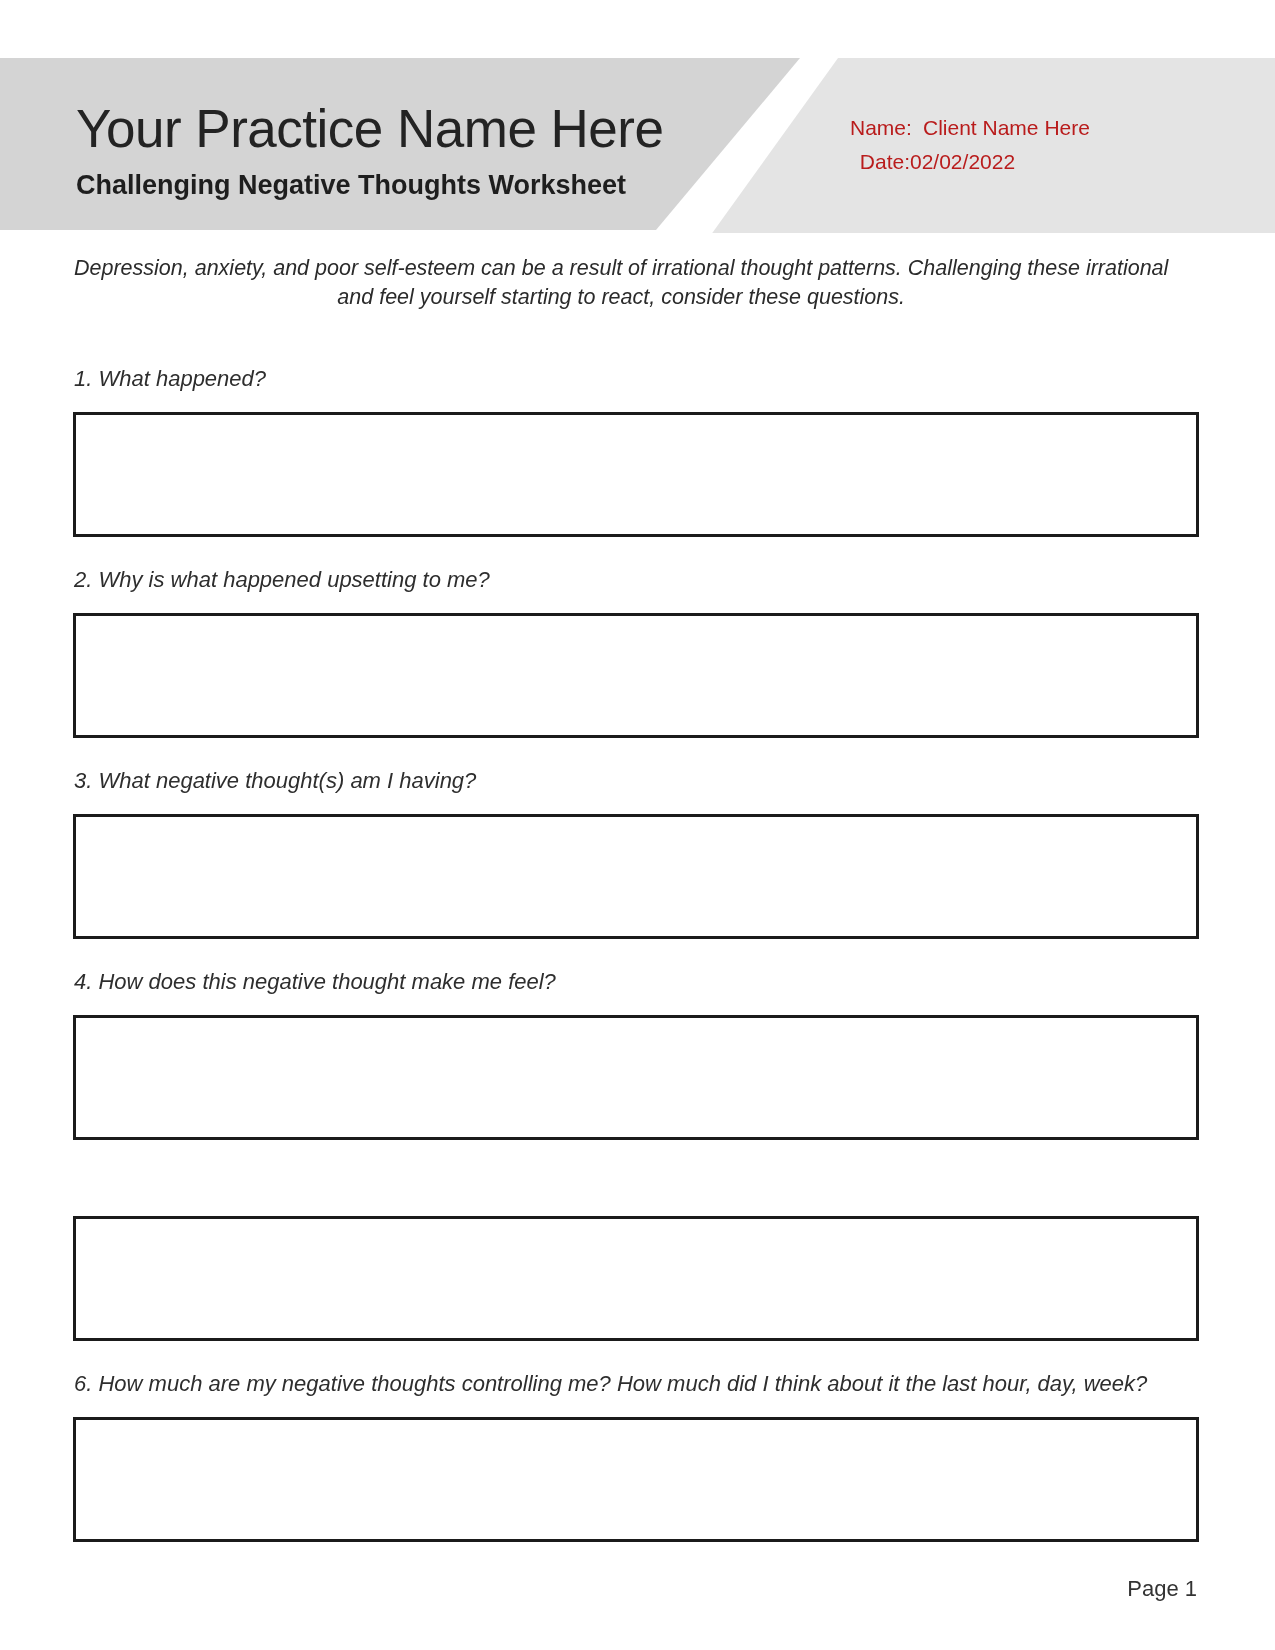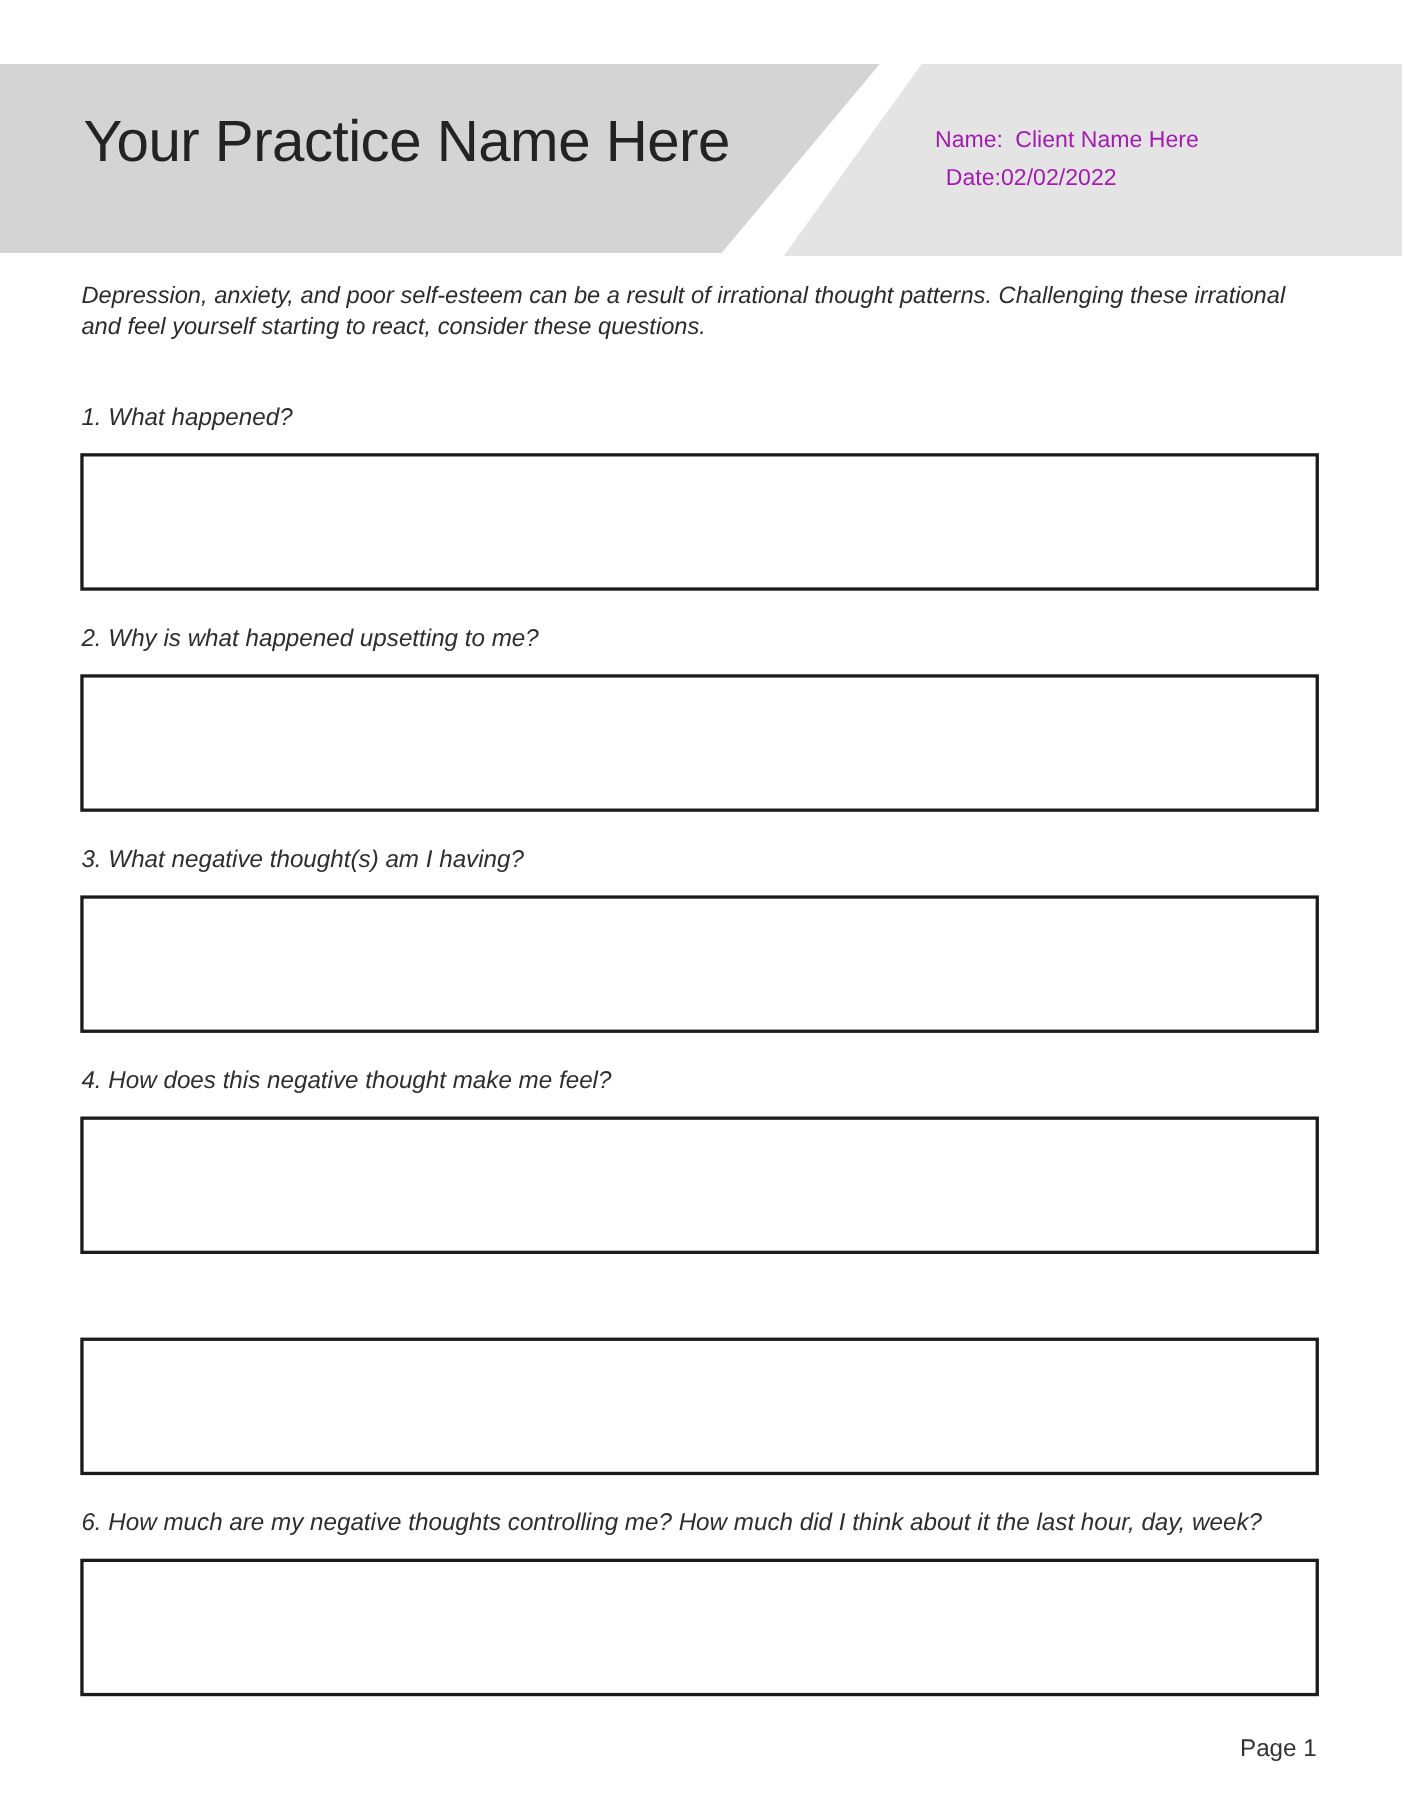--- a/index.html
+++ b/index.html
@@ -40,35 +40,36 @@
   }
   .worksheet-title {
     position: absolute;
     left: 76px; top: 170px;
     font-size: 27px;
     font-weight: bold;
     color: #1e1e1e;
     white-space: nowrap;
   }
 
-  .meta-row { position: absolute; left: 850px; font-size: 21px; color: #a21caf; white-space: nowrap; }
+  .meta-row { position: absolute; left: 850px; font-size: 21px; color: #b91c1c; white-space: nowrap; }
   .meta-row.name { top: 116px; }
   .meta-row.date { top: 150px; }
   .meta-label { display: inline-block; }
   .meta-row.name .meta-label { width: 73px; }
   .meta-row.date .meta-label { width: 60px; text-align: right; }
 
   .intro {
     position: absolute;
     left: 74px; top: 254px;
     font-size: 21.5px;
     font-style: italic;
     color: #2b2b2b;
     line-height: 29px;
     white-space: nowrap;
+    text-align: center;
   }
 
   .q-label {
     position: absolute;
     left: 74px;
     font-size: 22px;
     color: #2e2e2e;
     white-space: nowrap;
     font-style: italic;
   }
@@ -91,20 +92,21 @@
 </style>
 </head>
 <body>
 
 <div class="page">
 
   <div class="band-left"></div>
   <div class="band-right"></div>
 
   <div class="practice-name">Your Practice Name Here</div>
+  <div class="worksheet-title">Challenging Negative Thoughts Worksheet</div>
 
   <div class="meta-row name">
     <span class="meta-label">Name:</span><span class="meta-value">Client Name Here</span>
   </div>
   <div class="meta-row date">
     <span class="meta-label">Date:</span><span class="meta-value">02/02/2022</span>
   </div>
 
   <div class="intro">
     <div>Depression, anxiety, and poor self-esteem can be a result of irrational thought patterns. Challenging these irrational</div>

